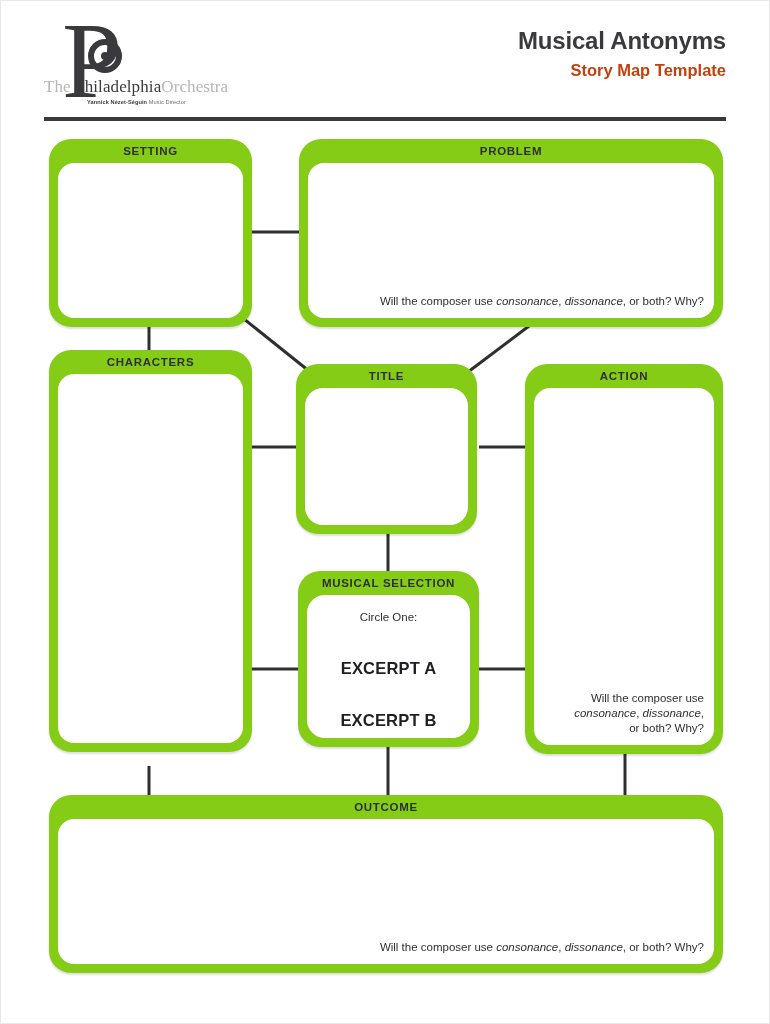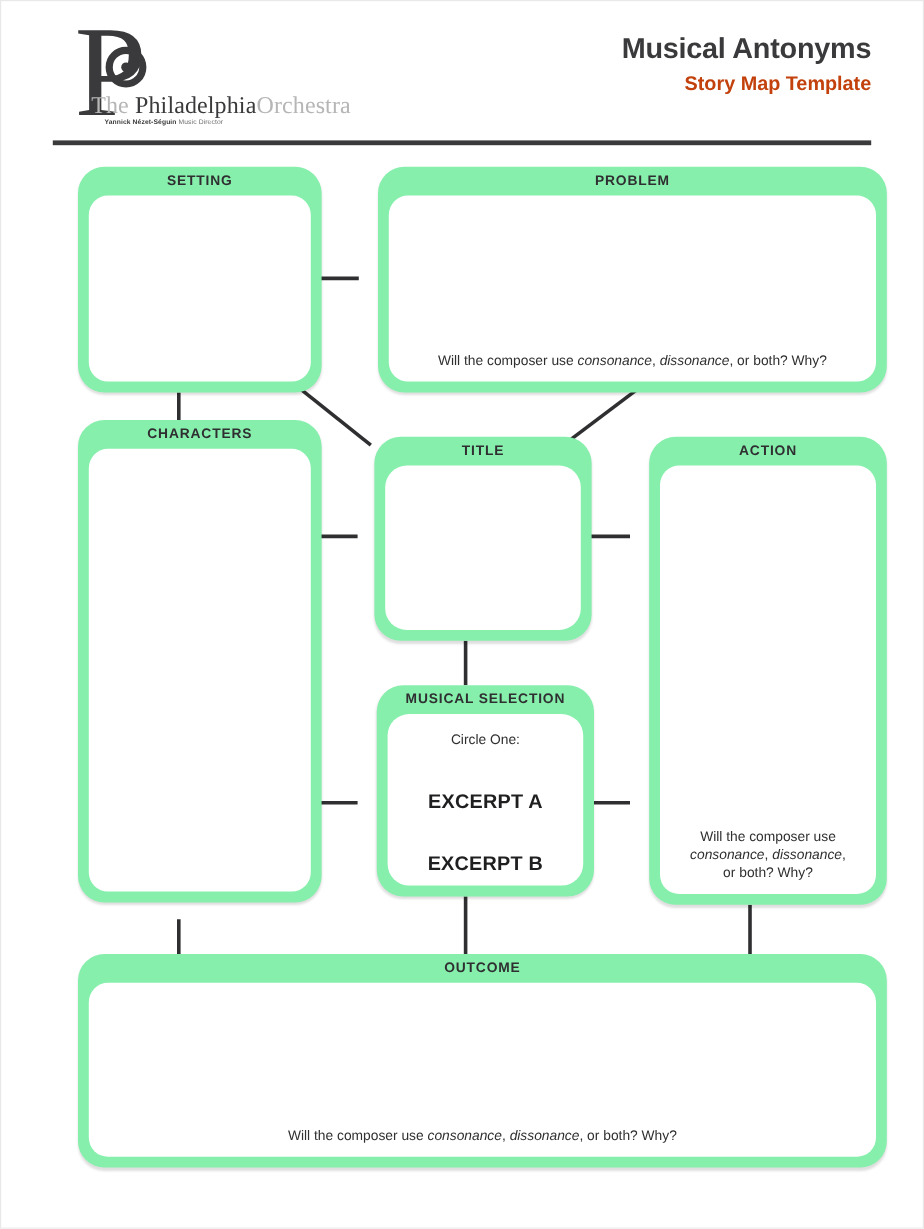--- a/index.html
+++ b/index.html
@@ -69,23 +69,22 @@
     background: #3a3a3c;
     border-radius: 50%;
   }
   .logo-wordmark {
     position: absolute;
     left: 0;
     top: 62px;
     width: 250px;
     white-space: nowrap;
     font-family: "Liberation Serif", serif;
-    font-size: 20px;
+    font-size: 17px;
     letter-spacing: 0.1px;
-    margin-left: 32px;
   }
   .logo-the {
     color: #b6b6b6;
   }
   .logo-phila {
     color: #3a3a3c;
   }
   .logo-orch {
     color: #b6b6b6;
   }
@@ -138,25 +137,24 @@
   .connectors {
     position: absolute;
     left: 0; top: 0;
     width: 770px;
     height: 1024px;
   }
 
   
   .box {
     position: absolute;
-    background: #86efac;
+    background: #84cc16;
     border-radius: 22px;
     box-shadow: 0 2px 2px rgba(0,0,0,0.13);
     box-sizing: border-box;
-    margin-left: 16px;
   }
   .box-label {
     position: absolute;
     left: 0;
     top: 6px;
     width: 100%;
     text-align: center;
     font-size: 11.5px;
     font-weight: 700;
     letter-spacing: 0.7px;
@@ -170,21 +168,21 @@
     bottom: 9px;
     background: #ffffff;
     border-radius: 16px;
     box-sizing: border-box;
   }
   .prompt {
     position: absolute;
     left: 10px;
     right: 10px;
     bottom: 9px;
-    text-align: center;
+    text-align: right;
     font-size: 11.5px;
     color: #2f2f31;
     line-height: 15px;
   }
   .prompt i { font-style: italic; }
 
   
   #box-setting   { left: 48px;  top: 138px; width: 203px; height: 188px; }
   #box-problem   { left: 298px; top: 138px; width: 424px; height: 188px; }
   #box-characters{ left: 48px;  top: 349px; width: 203px; height: 402px; }

